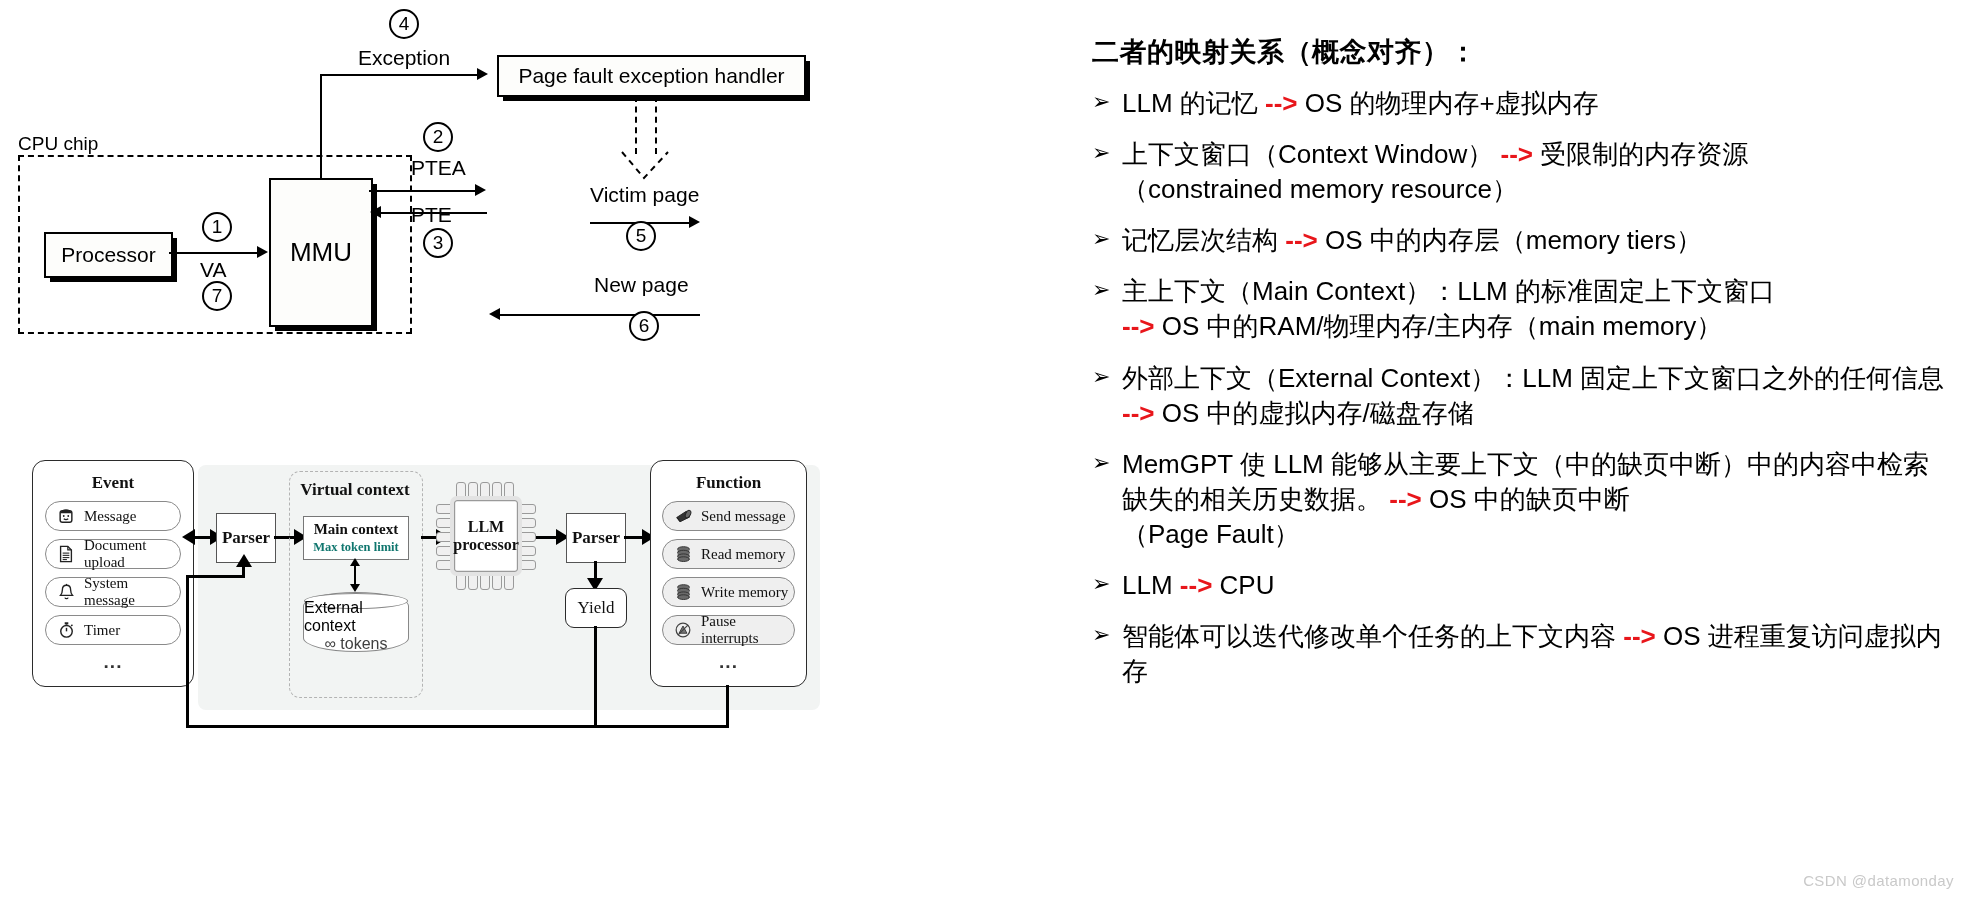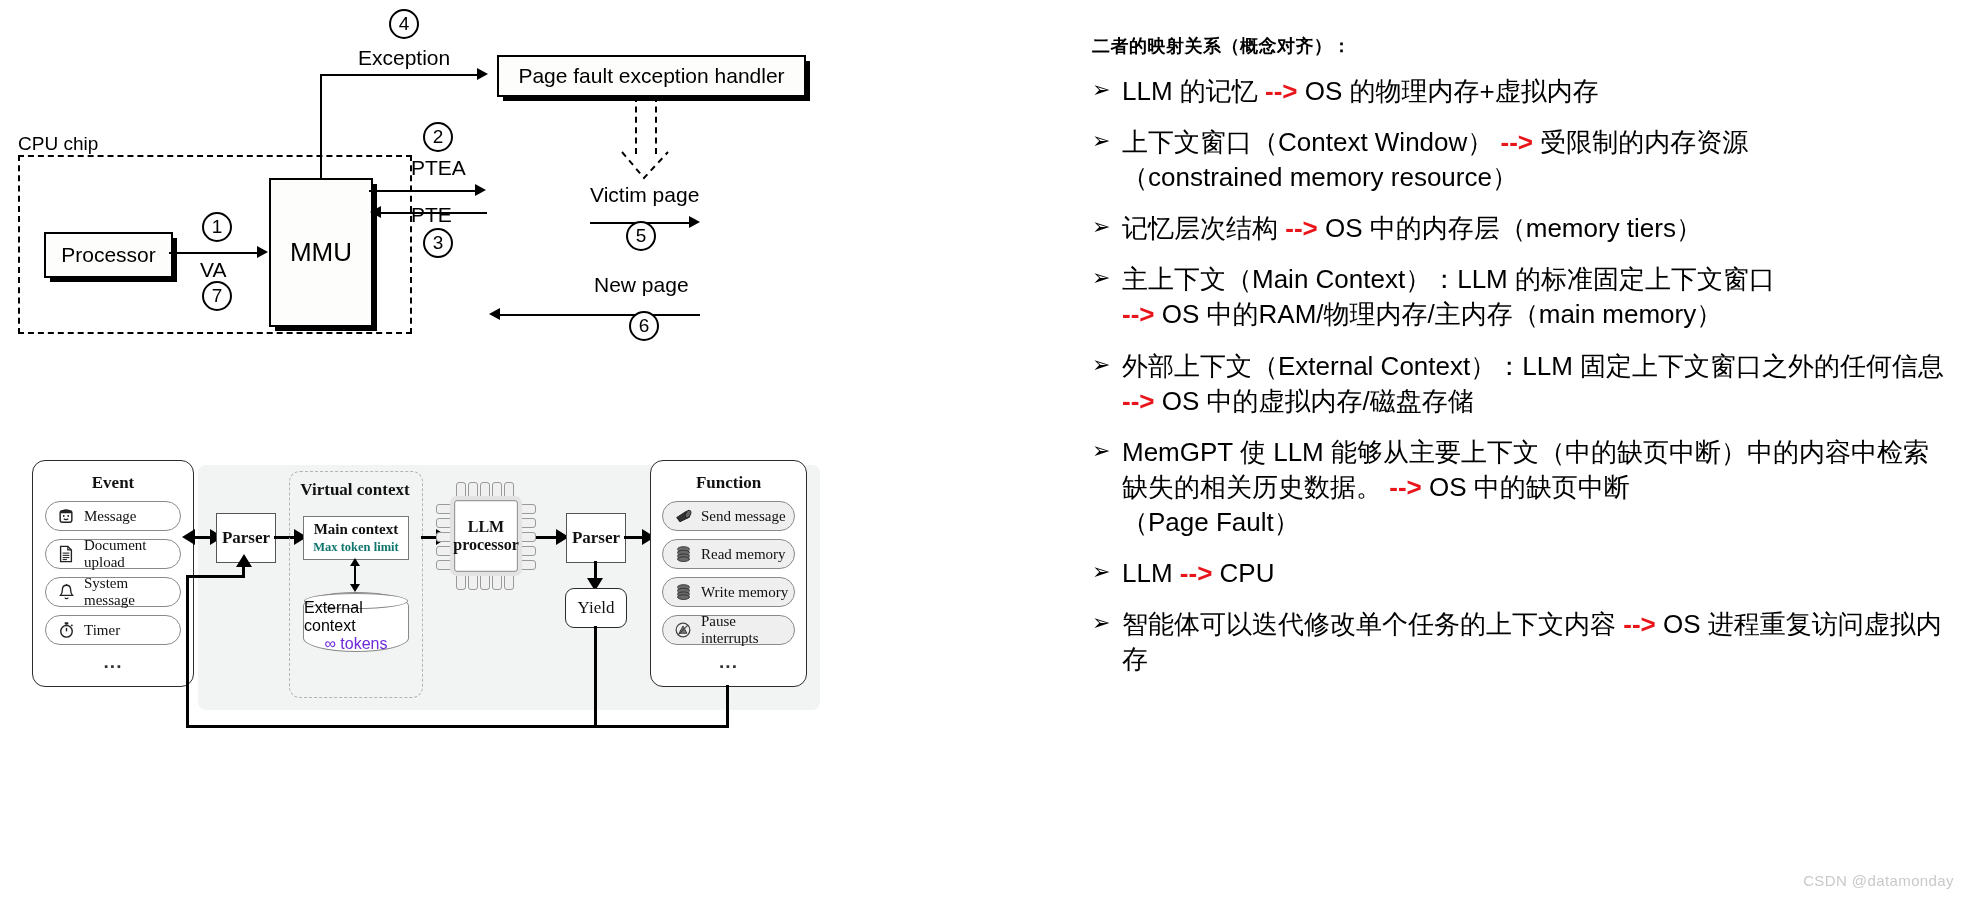--- a/index.html
+++ b/index.html
@@ -105,21 +105,21 @@
   .bigArrowU{position:absolute;width:0;height:0;border-left:8px solid transparent;border-right:8px solid transparent;border-bottom:13px solid #000;}
   .thinArrowU{position:absolute;width:0;height:0;border-left:5px solid transparent;border-right:5px solid transparent;border-bottom:8px solid #000;}
   .thinArrowD{position:absolute;width:0;height:0;border-left:5px solid transparent;border-right:5px solid transparent;border-top:8px solid #000;}
 
   
   .right-pane{
     position:absolute;left:1080px;top:0;width:890px;height:899px;
     padding:34px 20px 0 8px;box-sizing:border-box;
   }
   .rp-title{
-    font-size:18px;font-weight:bold;color:#000;margin:0 0 16px 4px;
+    font-size:27px;font-weight:bold;color:#000;margin:0 0 16px 4px;
     letter-spacing:.5px;
   }
   .bullet{
     position:relative;padding-left:34px;margin-bottom:16px;
     font-size:26px;line-height:1.35;color:#000;
   }
   .bullet .mark{
     position:absolute;left:4px;top:1px;font-size:22px;color:#000;
   }
   .arrw{color:#e8161b;font-weight:bold;}
@@ -277,21 +277,21 @@
         <span class="t2" style="color:#0f766e;">Max token limit</span>
       </div>
 
       <div class="ln ln-v" style="left:354px;top:124px;height:20px;"></div>
       <div class="thinArrowU" style="left:350px;top:118px;"></div>
       <div class="thinArrowD" style="left:350px;top:144px;"></div>
 
       <div class="cyl" style="left:303px;top:152px;width:104px;height:58px;border-radius:0 0 50%/18px 50%/18px;">
         <div class="cyl-top"></div>
         <span class="t1" style="position:relative;z-index:2;margin-top:8px;">External context</span>
-        <span class="t2" style="color:#6d28d9;position:relative;z-index:2;">∞ tokens</span>
+        <span class="t2" style="color:#404040;position:relative;z-index:2;">∞ tokens</span>
       </div>
 
       <div class="thickln" style="left:421px;top:96px;width:17px;height:3px;"></div>
       <div class="bigArrowR" style="left:436px;top:89px;"></div>
 
       <div class="chip" style="left:436px;top:42px;width:100px;height:108px;">
         <div class="pin v" style="left:20px;top:0;"></div>
         <div class="pin v" style="left:32px;top:0;"></div>
         <div class="pin v" style="left:44px;top:0;"></div>
         <div class="pin v" style="left:56px;top:0;"></div>

